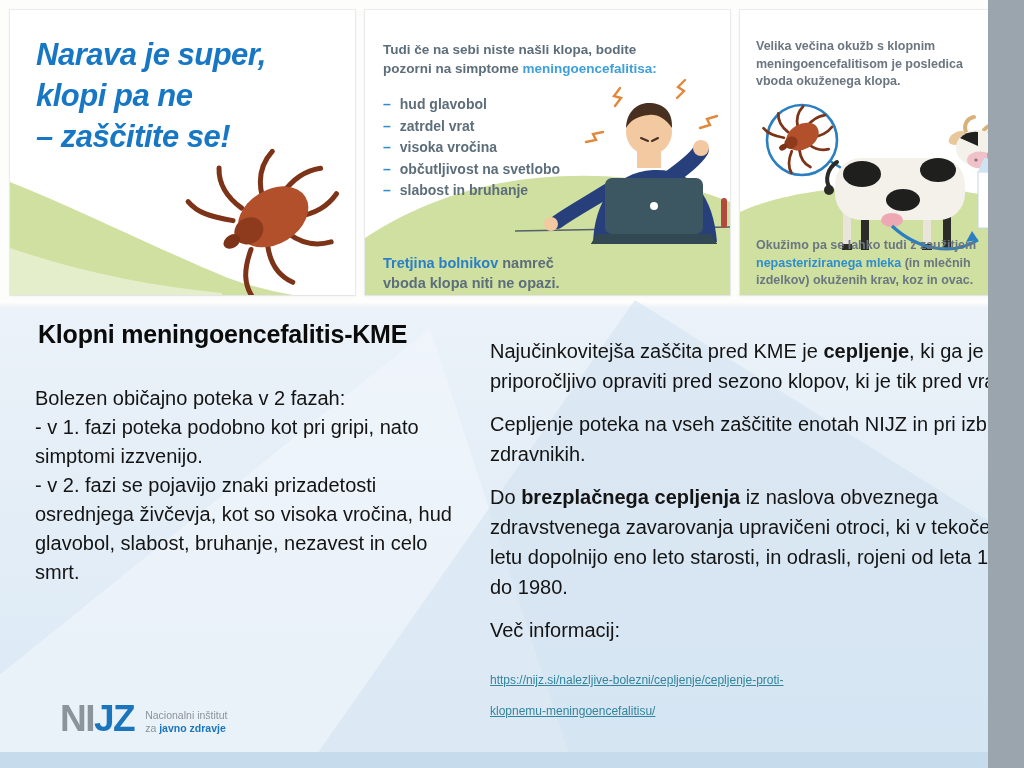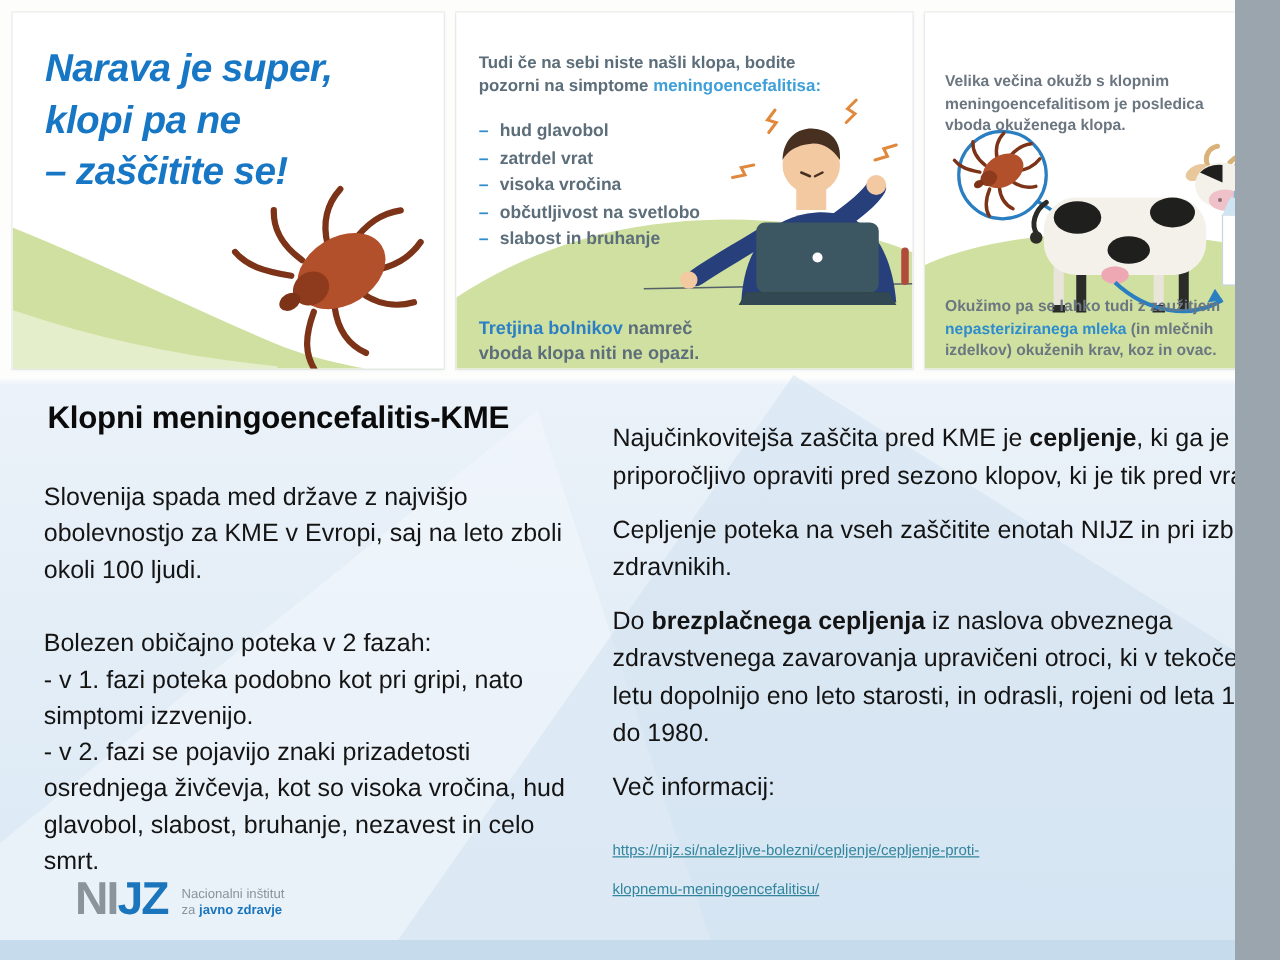--- a/index.html
+++ b/index.html
@@ -31,21 +31,21 @@
   .hl-light{color:#3f9fd8;}
   .hl-strong{color:#2a7fc5;}
   .p2-list{position:absolute;left:18px;top:84px;z-index:2;margin:0;padding:0;list-style:none;}
   .p2-list li{display:flex;font-weight:700;font-size:14px;line-height:21.5px;color:#5d6e7b;}
   .p2-list .dash{color:#2f8dcd;margin-right:9px;}
   .p2-footer{position:absolute;left:18px;top:243px;z-index:2;
     font-weight:700;font-size:14.5px;line-height:20px;color:#5d6e7b;}
 
   .p3-top,.p3-bottom{position:absolute;left:16px;z-index:2;width:252px;
     font-weight:700;font-size:12.5px;line-height:17.5px;color:#6b7680;}
-  .p3-top{top:28px;margin-top:19px;}
+  .p3-top{top:28px;}
   .p3-bottom{top:227px;}
   .p3-bottom .hl-strong{color:#2f8dcd;}
 
   
   .heading{position:absolute;left:38px;top:320px;margin:0;
     font-size:25px;font-weight:700;color:#0b0b0b;letter-spacing:-.2px;}
   .col-left{position:absolute;left:35px;top:384px;width:438px;
     font-size:20px;line-height:29px;color:#141414;}
   .col-left p{margin:0 0 30px 0;}
   .col-right{position:absolute;left:490px;top:336px;width:554px;
@@ -229,21 +229,20 @@
       <span>vboda okuženega klopa.</span>
     </div>
     <div class="p3-bottom">
       <span>Okužimo pa se lahko tudi z zaužitjem </span><span class="hl-strong">nepasteriziranega mleka</span><span> (in mlečnih izdelkov) okuženih krav, koz in ovac.</span>
     </div>
   </div>
 
   <h1 class="heading">Klopni meningoencefalitis-KME</h1>
 
   <div class="col-left">
-    <p>Slovenija spada med države z najvišjo obolevnostjo za KME v Evropi, saj na leto zboli okoli 100 ljudi.</p>
     <p>
       <span>Bolezen običajno poteka v  2 fazah:</span><br>
       <span>- v 1. fazi poteka podobno kot pri gripi, nato simptomi izzvenijo.</span><br>
       <span>- v 2. fazi se pojavijo znaki prizadetosti osrednjega živčevja, kot so visoka vročina, hud glavobol, slabost, bruhanje, nezavest in celo smrt.</span>
     </p>
   </div>
 
   <div class="col-right">
     <p>
       <span>Najučinkovitejša zaščita pred KME je </span><span class="b">cepljenje</span><span>, ki ga je priporočljivo opraviti pred sezono klopov, ki je tik pred vrati.</span>

